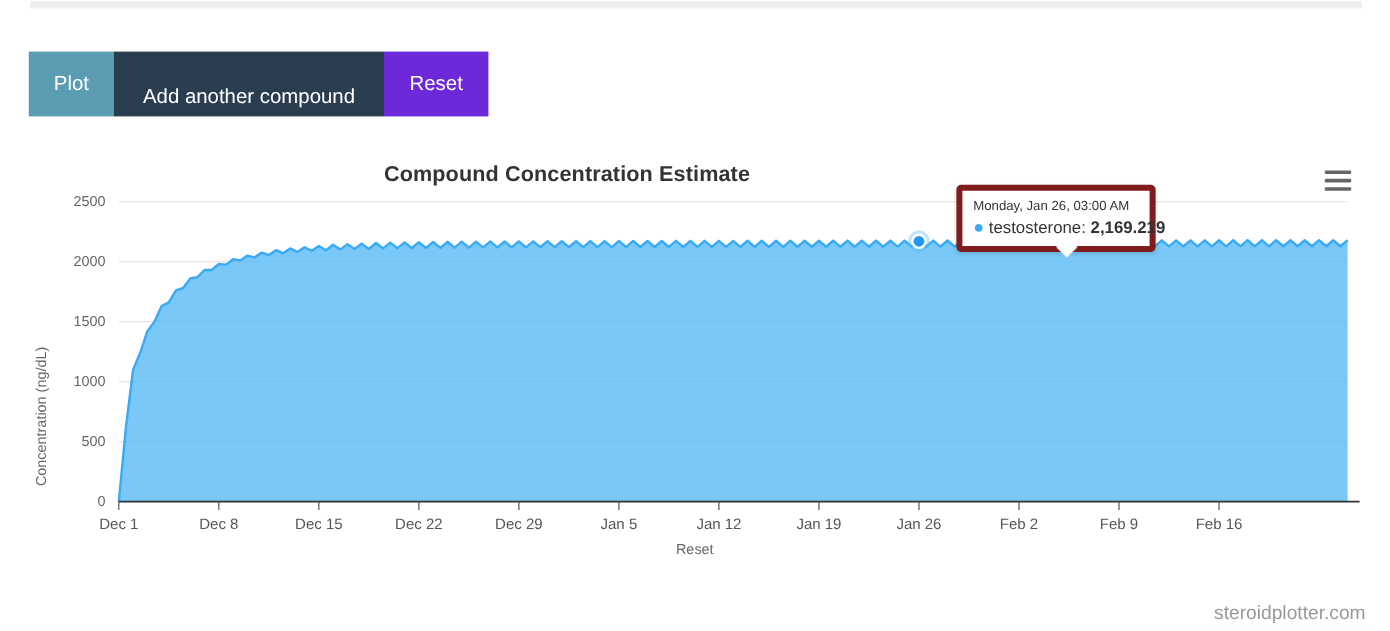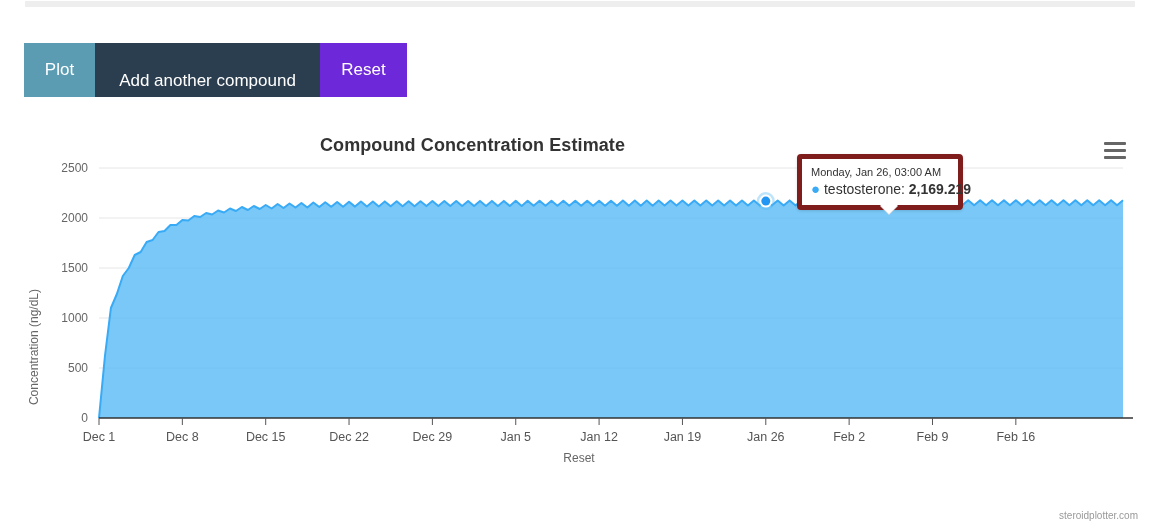--- a/index.html
+++ b/index.html
@@ -180,21 +180,21 @@
     background: #53b9f5;
     border-radius: 8px 8px 0 0;
     vertical-align: -1px;
     margin-right: 7px;
   }
   
   #credits {
     position: absolute;
     right: 20px;
     bottom: 5px;
-    font-size: 10px;
+    font-size: 16px;
     color: #999999;
     cursor: pointer;
   }
 </style>
 </head>
 <body>
 
 <div id="top-strip"></div>
 
 <div id="button-bar">

